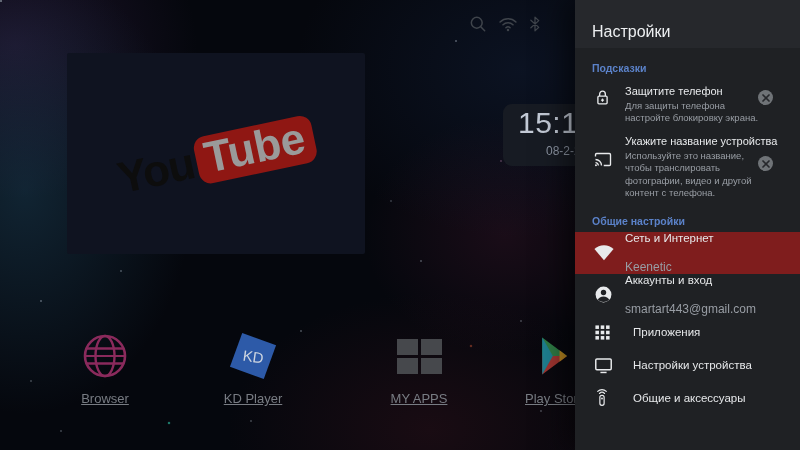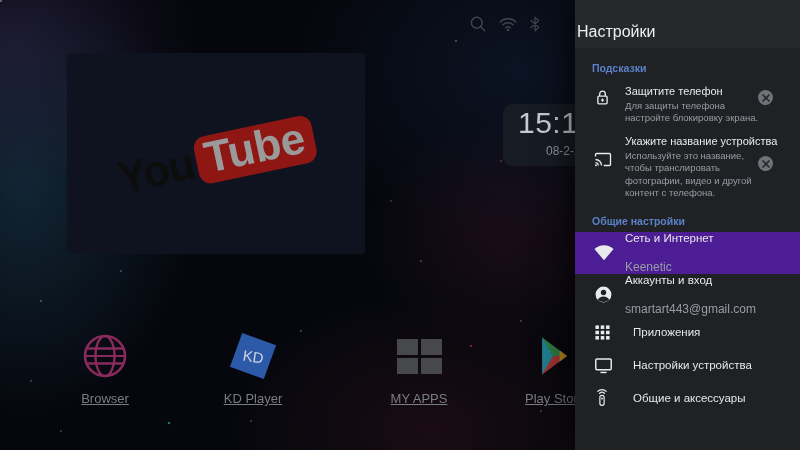--- a/index.html
+++ b/index.html
@@ -46,36 +46,36 @@
   .dock-label{margin-top:9px;font-size:13px;color:#787c83;text-decoration:underline;}
   .kd-square{width:36px;height:36px;background:#2d5aa8;transform:rotate(20deg);
     display:flex;align-items:center;justify-content:center;}
   .kd-square span{transform:rotate(-12deg);font-size:15px;color:#cdd5e0;}
   .win-grid{display:grid;grid-template-columns:21px 21px;grid-template-rows:16px 16px;gap:3px;}
   .win-grid div{background:#46484c;}
   
   .panel{position:absolute;right:0;top:0;width:225px;height:450px;background:#1f2124;
     z-index:10;box-shadow:-10px 0 26px rgba(0,0,0,0.5);color:#e4e6e8;}
   .panel-header{height:48px;background:#26282c;display:flex;align-items:flex-end;
-    padding:0 0 7px 2px;box-sizing:border-box;}
+    padding:0 0 7px 17px;box-sizing:border-box;}
   .panel-title{font-size:16px;font-weight:500;color:#edeff1;}
   .sec-label{margin:14px 0 2px 17px;font-size:10.5px;font-weight:bold;color:#5b82c9;}
   .tip{position:relative;padding:9px 34px 2px 50px;}
   .tip-icon{position:absolute;left:19px;top:12px;color:#e8eaec;}
   .tip2 .tip-icon{top:26px;}
   .tip-title{font-size:11px;font-weight:500;color:#e8eaec;white-space:nowrap;margin-bottom:3px;}
   .tip-body{font-size:9.5px;line-height:1.28;color:#999ea5;width:140px;}
   .dismiss{position:absolute;right:27px;top:14px;width:15px;height:15px;border-radius:50%;
     background:#6f7377;display:flex;align-items:center;justify-content:center;cursor:pointer;}
   .tip2 .dismiss{top:30px;}
   .s-row{display:flex;align-items:center;padding-left:19px;box-sizing:border-box;}
   .s-row .row-icon{width:31px;flex:0 0 31px;color:#e8eaec;display:flex;align-items:center;}
   .s-row.two{height:42px;}
   .s-row.one{height:33px;gap:8px;}
-  .s-row.focused{background:#4c1d95;}
+  .s-row.focused{background:#7f1d1d;}
   .row-title{font-size:11.5px;color:#e6e8ea;}
   .row-sub{font-size:12px;color:#989da4;margin-top:16px;}
   svg{display:block;}
 </style>
 </head>
 <body>
 
 <div id="stage">
   <div class="stars"></div>
 

